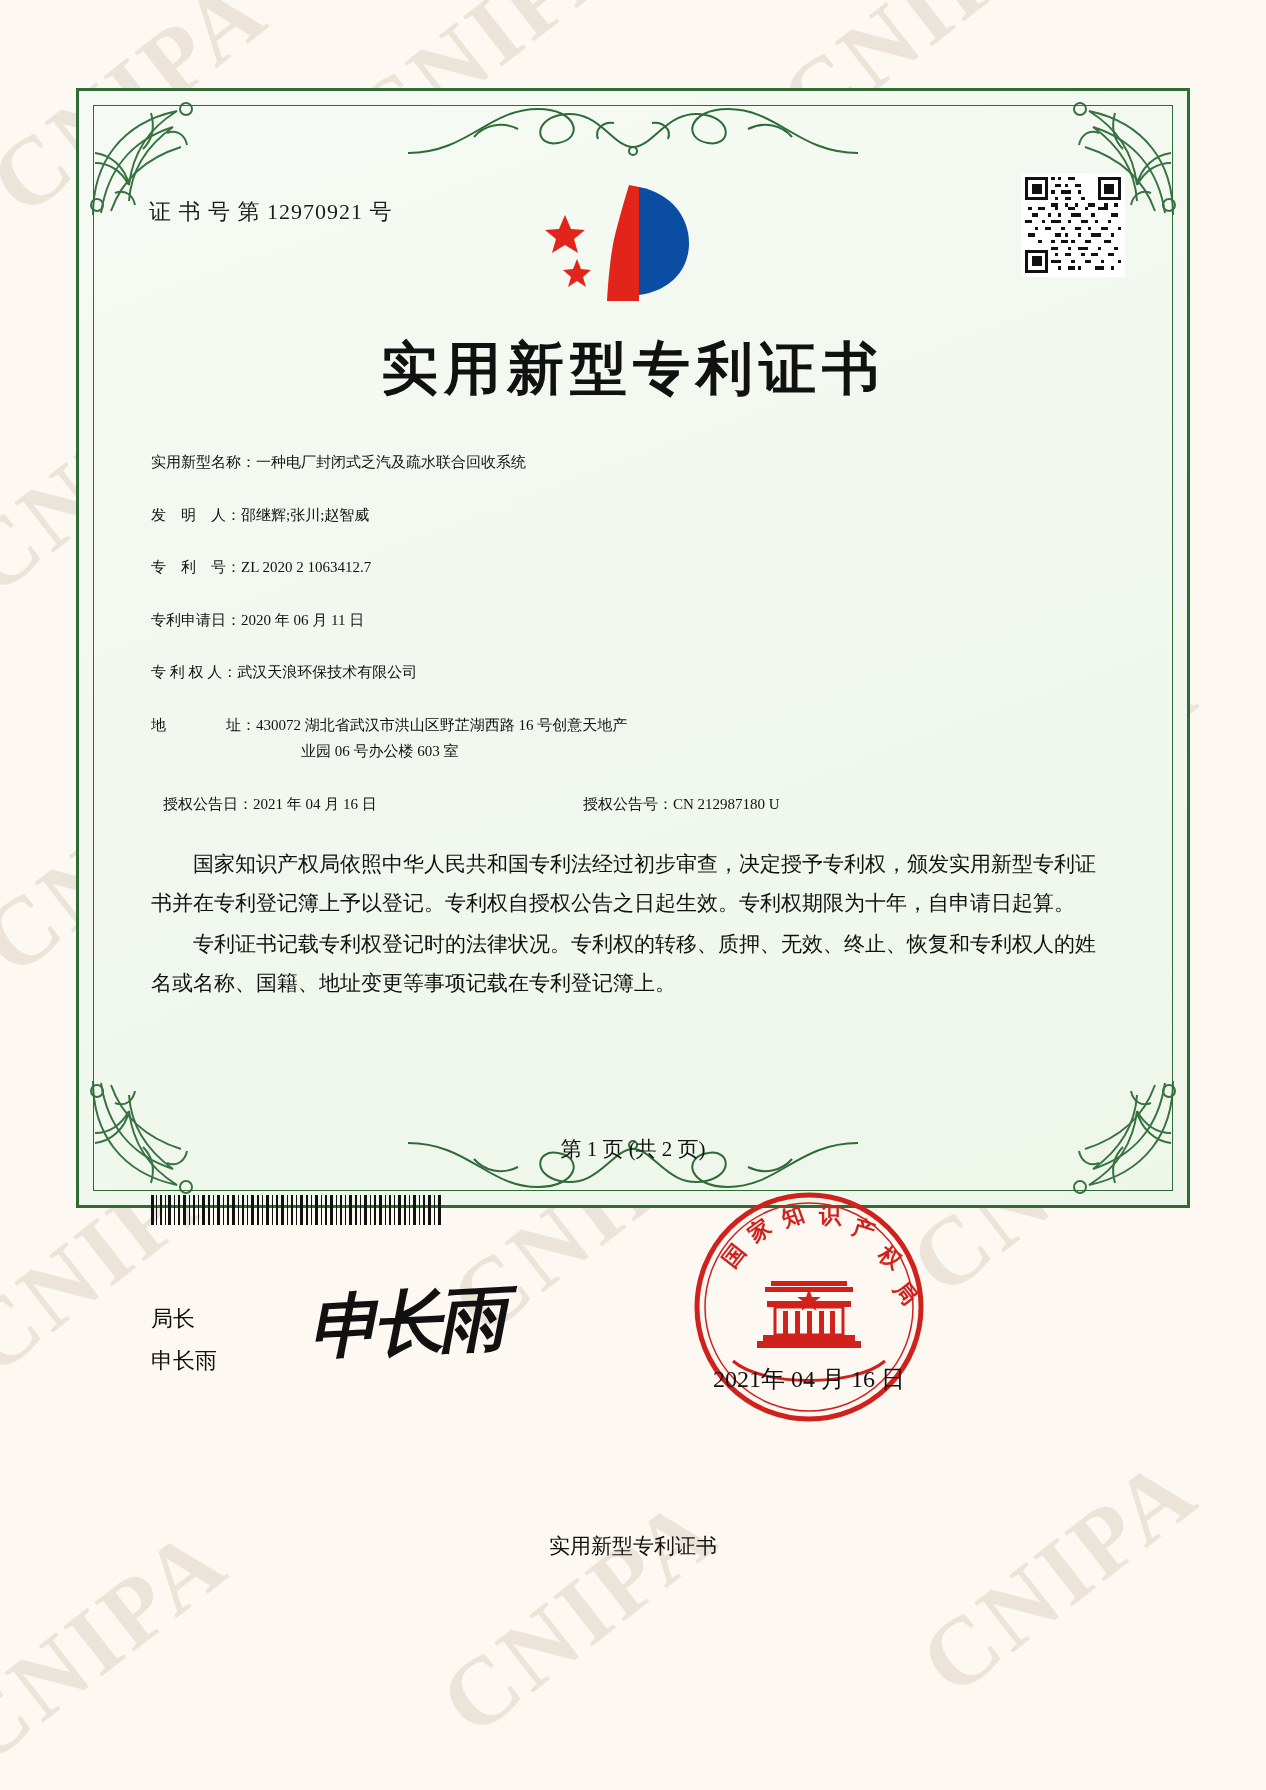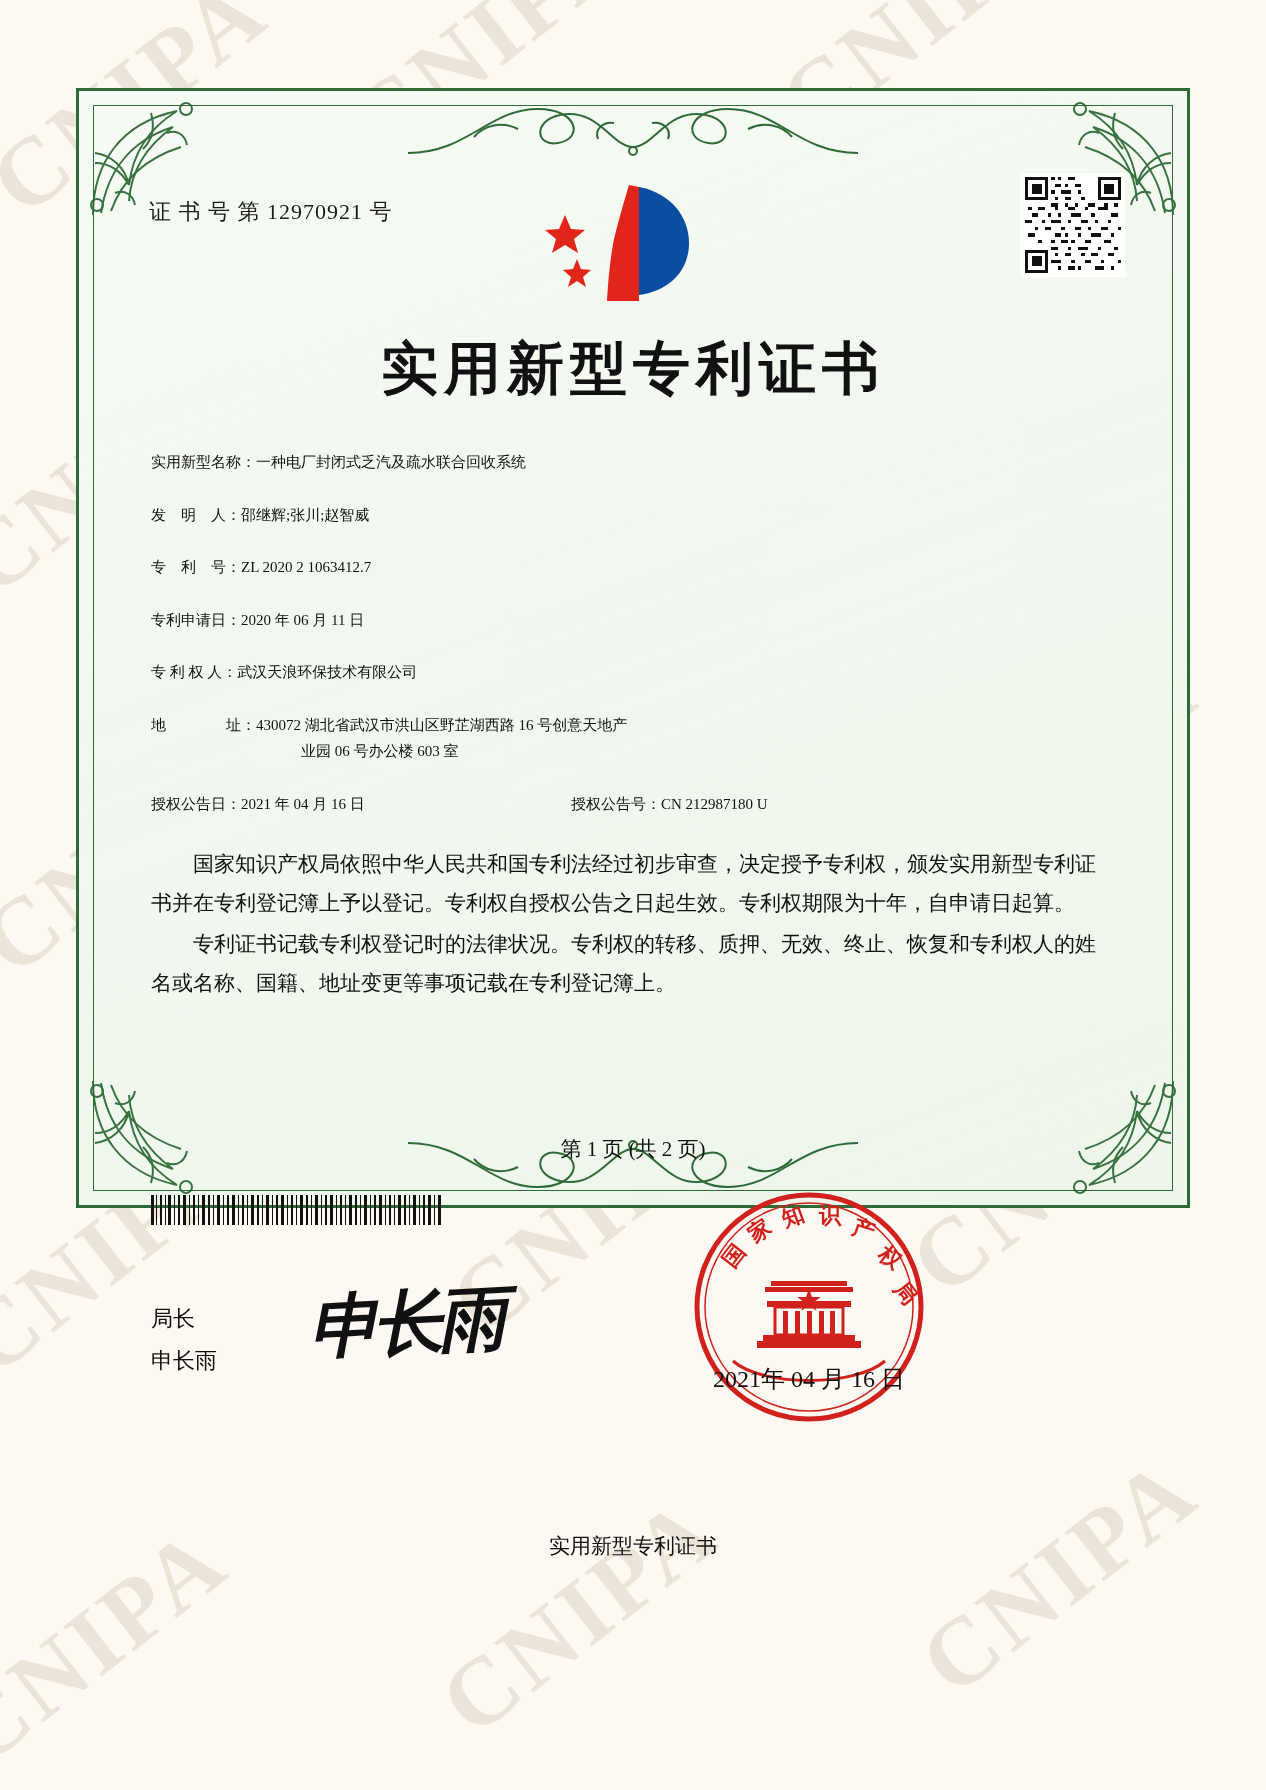--- a/index.html
+++ b/index.html
@@ -59,21 +59,21 @@
     position:absolute;left:0;right:0;top:240px;text-align:center;
     font-size:57px;font-weight:bold;letter-spacing:6px;color:#111;
     font-family:"Liberation Serif","DejaVu Serif",serif;
   }
   .fields{position:absolute;left:72px;top:360px;width:960px;}
   .row{font-size:15px;color:#111;margin-bottom:30px;line-height:1.5;}
   .lbl{display:inline-block;letter-spacing:0px;}
   .val{}
   .row.addr{position:relative;}
   .addr-2{margin-left:150px;display:block;margin-top:4px;}
-  .row.two{display:flex;}
+  .row.two{display:flex;margin-left:12px;}
   .two .left{width:420px;}
   .two .right{}
   .para{
     font-size:21px;line-height:1.85;color:#111;text-indent:2em;margin-top:6px;
   }
   .para.second{margin-top:2px;}
   
   .barcode{position:absolute;left:72px;top:1104px;width:296px;height:30px;}
   
   .sig-label{position:absolute;left:72px;top:1196px;font-size:22px;line-height:1.9;color:#111;margin-top:11px;}

